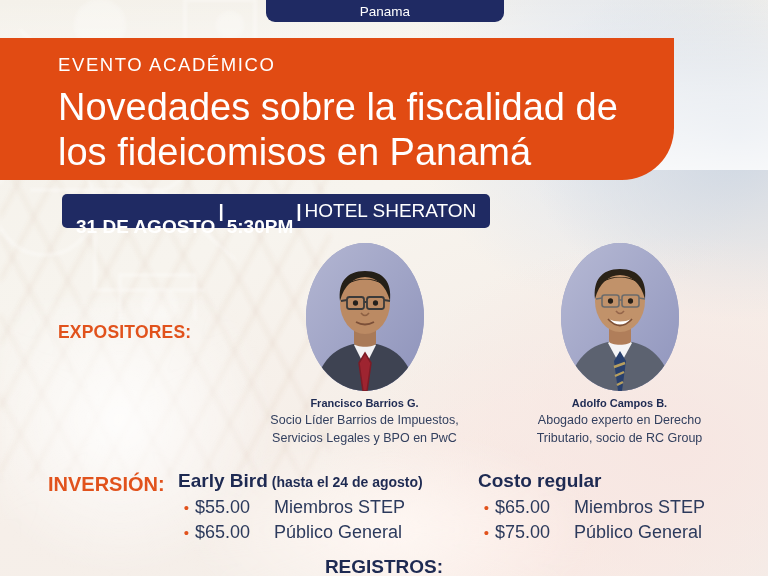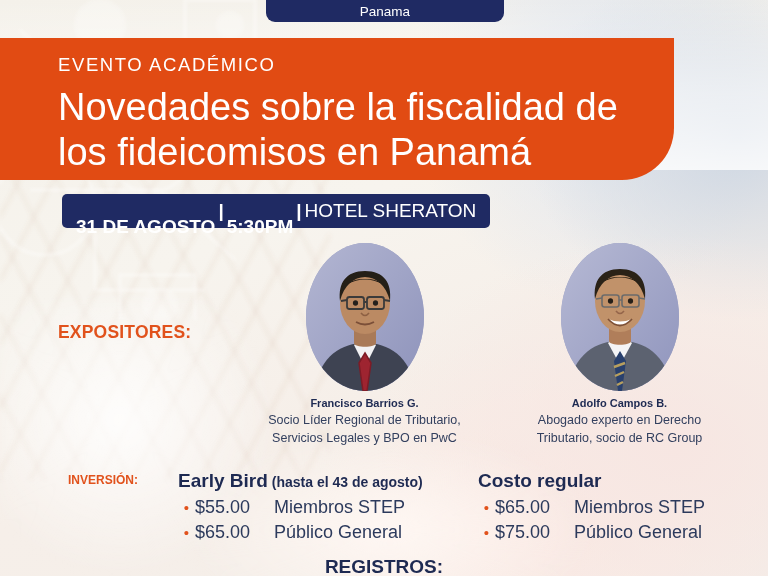--- a/index.html
+++ b/index.html
@@ -150,23 +150,23 @@
   }
   .speaker-role {
     margin-top:2px;
     color:#33405f;
     font-size:12.5px;
     line-height:1.28;
   }
 
   
   #inversion-label {
-    position:absolute; left:68px; top:473px;
+    position:absolute; left:48px; top:473px;
     color:#e1521c;
-    font-size:12px;
+    font-size:20px;
     font-weight:bold;
     z-index:5;
   }
 
   .price-col { position:absolute; z-index:5; }
   #price-col-0 { left:178px; top:470px; width:300px; }
   #price-col-1 { left:478px; top:470px; width:290px; }
 
   .price-head {
     color:#1e2a52;
@@ -294,21 +294,21 @@
             <line x1="78" y1="57" x2="84" y2="58"></line>
           </g>
           <ellipse cx="49.5" cy="60" rx="2.6" ry="2.8" fill="#25201c"></ellipse>
           <ellipse cx="69.5" cy="60" rx="2.6" ry="2.8" fill="#25201c"></ellipse>
           <path d="M55 70 q4 5 8 0" stroke="#8d6043" stroke-width="1.6" fill="none"></path>
           <path d="M50 79 q9 5 18 0" stroke="#7b4f38" stroke-width="1.8" fill="none"></path>
         </svg>
       </div>
     </div>
     <div class="speaker-name">Francisco Barrios G.</div>
-    <div class="speaker-role">Socio Líder Regional de Tributario,</div>
+    <div class="speaker-role">Socio Líder Barrios de Impuestos,</div>
     <div class="speaker-role">Servicios Legales y BPO en PwC</div>
   </div>
 
   <div class="speaker" id="speaker-1">
     <div class="portrait-wrap">
       <div class="portrait">
         <svg viewBox="0 0 118 148" preserveAspectRatio="xMidYMid slice">
           <defs>
             <linearGradient id="bg1" x1="0" y1="0" x2="1" y2="1">
               <stop offset="0%" stop-color="#b6b9d4"></stop>
@@ -347,21 +347,21 @@
     </div>
     <div class="speaker-name">Adolfo Campos B.</div>
     <div class="speaker-role">Abogado experto en Derecho</div>
     <div class="speaker-role">Tributario, socio de RC Group</div>
   </div>
 
   <div id="inversion-label">INVERSIÓN:</div>
 
   <div class="price-col" id="price-col-0">
     <div class="price-head">
-      <span>Early Bird</span><span class="note">(hasta el 43 de agosto)</span>
+      <span>Early Bird</span><span class="note">(hasta el 24 de agosto)</span>
     </div>
     <ul class="price-list">
       <li>
         <span class="bullet">•</span>
         <span class="amount">$55.00</span>
         <span class="who">Miembros STEP</span>
       </li>
       <li>
         <span class="bullet">•</span>
         <span class="amount">$65.00</span>

